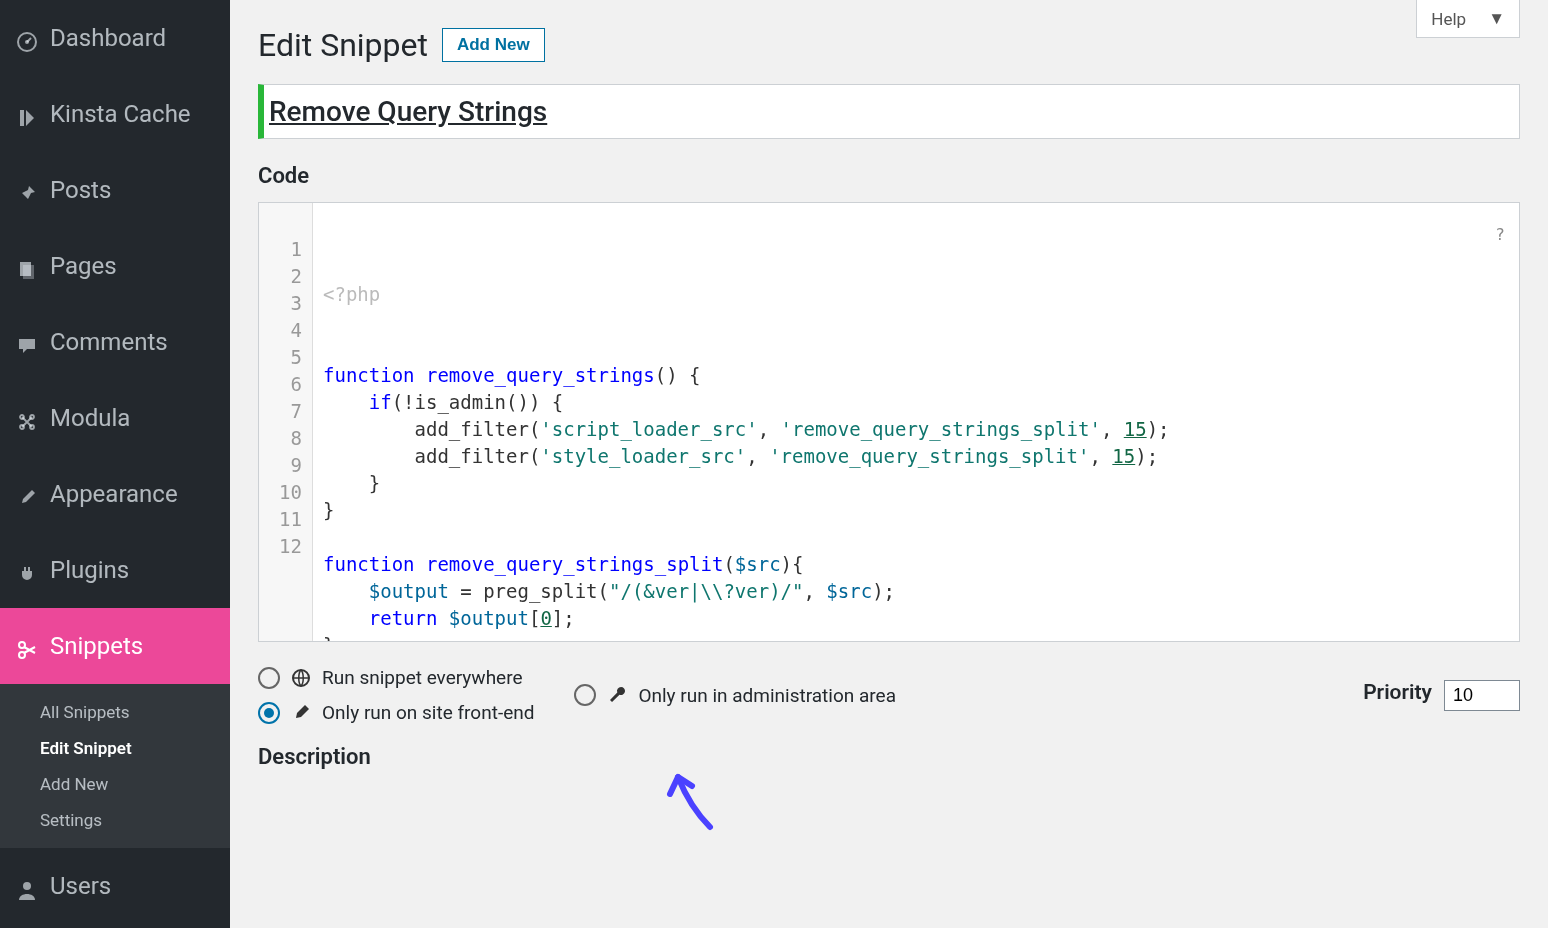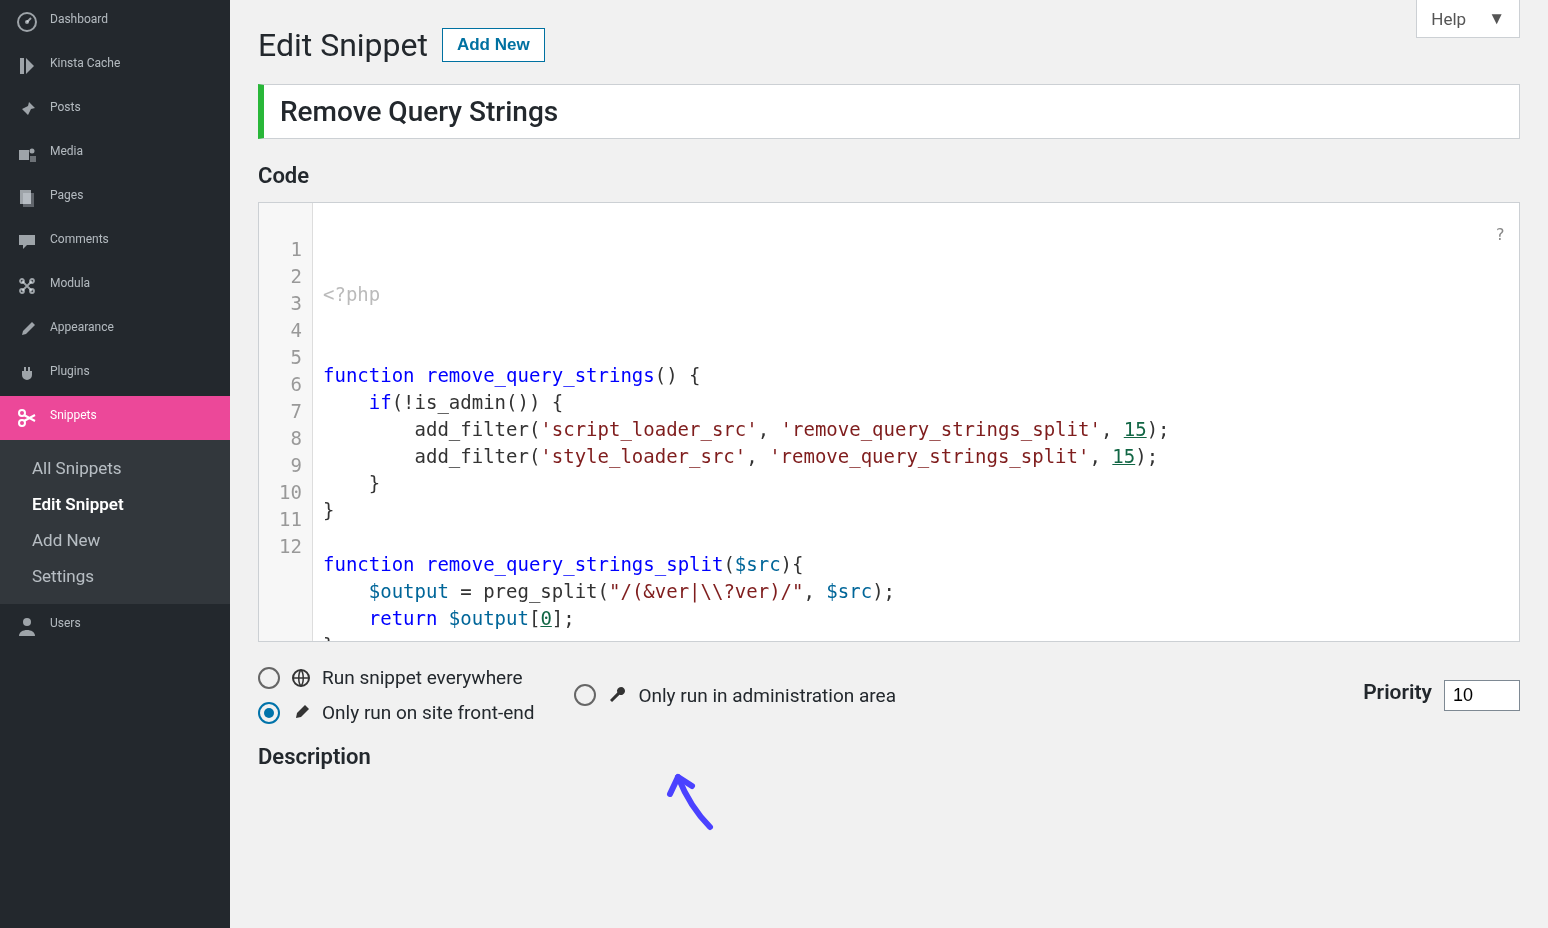--- a/index.html
+++ b/index.html
@@ -1,46 +1,46 @@
 <!DOCTYPE html>
 <html><head>
 <meta charset="utf-8">
 <style>
 * { box-sizing: border-box; margin: 0; padding: 0; }
 body { font-family: -apple-system, BlinkMacSystemFont, "Segoe UI", Roboto, sans-serif; background: #f1f1f1; color: #23282d; }
 
 .layout { display: flex; min-height: 928px; }
 
 .sidebar { width: 230px; background: #23282d; color: #eee; flex-shrink: 0; }
-.sidebar-item { display: flex; align-items: flex-start; padding: 12px 14px; color: rgba(240,246,252,.7); cursor: pointer; font-size: 12px; }
+.sidebar-item { display: flex; align-items: flex-end; padding: 24px 14px; color: rgba(240,246,252,.7); cursor: pointer; font-size: 24px; }
 .sidebar-item .icon { width: 26px; display: inline-flex; justify-content: center; color: rgba(240,246,252,.6); margin-right: 10px; }
 .sidebar-item.active { background: #ec4899; color: #fff; position: relative; }
 .sidebar-item.active .icon { color: #fff; }
 .sidebar-item.active::after { content: ""; position: absolute; right: -10px; top: 50%; transform: translateY(-50%); border: 10px solid transparent; border-right-color: #f1f1f1; }
 .submenu { background: #32373c; padding: 10px 0; }
-.submenu-item { padding: 8px 32px; color: rgba(240,246,252,.7); font-size: 17px; cursor: pointer; }
+.submenu-item { padding: 8px 32px; color: rgba(240,246,252,.7); font-size: 17px; cursor: pointer; margin-left: 8px; }
 .submenu-item.current { color: #fff; font-weight: 600; }
 
 .main { flex: 1; padding: 14px 28px; position: relative; }
 .help-btn { position: absolute; top: 0; right: 28px; border: 1px solid #ccd0d4; border-top: none; background: #fff; padding: 8px 14px; font-size: 17px; color: #555; display: flex; align-items: center; gap: 22px; cursor: pointer; }
 .header { display: flex; align-items: center; gap: 14px; margin: 12px 0 20px; }
 .page-title { font-size: 32px; font-weight: 400; color: #23282d; }
 .add-new-btn { border: 1px solid #0071a1; color: #0071a1; background: #fff; padding: 6px 14px; font-size: 17px; font-weight: 600; cursor: pointer; }
-.title-bar { background: #fff; border: 1px solid #ccd0d4; border-left: 6px solid #29b739; padding: 10px 16px; font-size: 28px; font-weight: 500; margin-bottom: 24px; }
+.title-bar { background: #fff; border: 1px solid #ccd0d4; border-left: 6px solid #29b739; padding: 10px 5px; font-size: 28px; font-weight: 500; margin-bottom: 24px; text-decoration: underline; }
 .section-heading { font-size: 22px; font-weight: 600; margin: 20px 0 14px; color: #23282d; }
 
 .code-editor { border: 1px solid #ccd0d4; background: #fff; display: flex; font-family: Menlo, Consolas, monospace; font-size: 19px; height: 440px; overflow: hidden; position: relative; }
 .gutter { width: 54px; background: #f7f7f7; border-right: 1px solid #ddd; text-align: right; padding: 6px 10px 6px 0; color: #999; line-height: 27px; }
 .gutter-head { height: 27px; }
 .code-area { flex: 1; padding: 24px 10px; white-space: pre; line-height: 27px; color: #333; position: relative; }
 .help-q { position: absolute; top: 22px; right: 14px; color: #888; font-size: 16px; cursor: pointer; }
 .php-open { color: #bbb; }
 .kw { color: #0000ff; }
 .fn { color: #0000ff; }
-.str { color: #7f1d1d; }
+.str { color: #0f766e; }
 .num { color: #116644; text-decoration: underline; }
 .var { color: #006699; }
 
 .run-options { display: flex; align-items: center; margin-top: 24px; flex-wrap: wrap; }
 .opt-col { display: flex; flex-direction: column; gap: 12px; margin-right: 40px; }
 .opt { display: flex; align-items: center; gap: 10px; font-size: 19px; color: #23282d; cursor: pointer; }
 .radio { width: 22px; height: 22px; border: 2px solid #666; border-radius: 50%; display: inline-flex; align-items: center; justify-content: center; flex-shrink: 0; }
 .radio.checked { border-color: #0073aa; }
 .radio.checked::after { content: ""; width: 10px; height: 10px; background: #0073aa; border-radius: 50%; }
 .opt .oicon { width: 22px; display: inline-flex; justify-content: center; color: #333; }
@@ -74,30 +74,20 @@
         </span>
       <span>Kinsta Cache</span>
     </div>
     <div class="sidebar-item">
       <span class="icon">
           <svg width="20" height="20" viewBox="0 0 20 20" fill="currentColor">
             <path d="M12 2l6 6-4 1-3 6-3-3-5 5 5-5-3-3 6-3 1-4z"></path>
           </svg>
         </span>
       <span>Posts</span>
-    </div>
-    <div class="sidebar-item">
-      <span class="icon">
-          <svg width="20" height="20" viewBox="0 0 20 20" fill="currentColor">
-            <rect x="2" y="6" width="10" height="10"></rect>
-            <circle cx="15" cy="7" r="2.5"></circle>
-            <path d="M13 12h6v6h-6z" opacity=".6"></path>
-          </svg>
-        </span>
-      <span>Media</span>
     </div>
     <div class="sidebar-item">
       <span class="icon">
           <svg width="20" height="20" viewBox="0 0 20 20" fill="currentColor">
             <rect x="3" y="2" width="11" height="14"></rect>
             <rect x="6" y="5" width="11" height="14" opacity=".5"></rect>
           </svg>
         </span>
       <span>Pages</span>
     </div>

